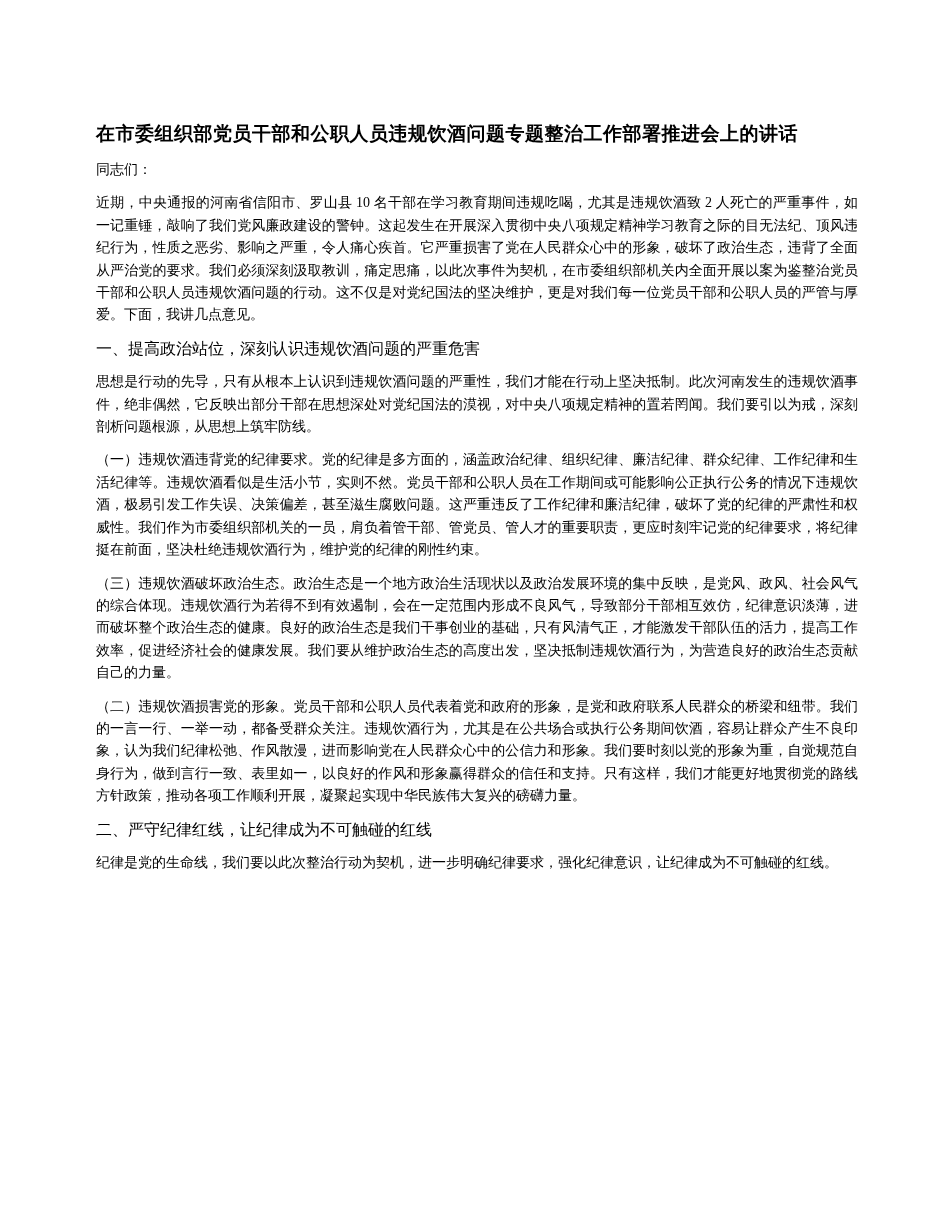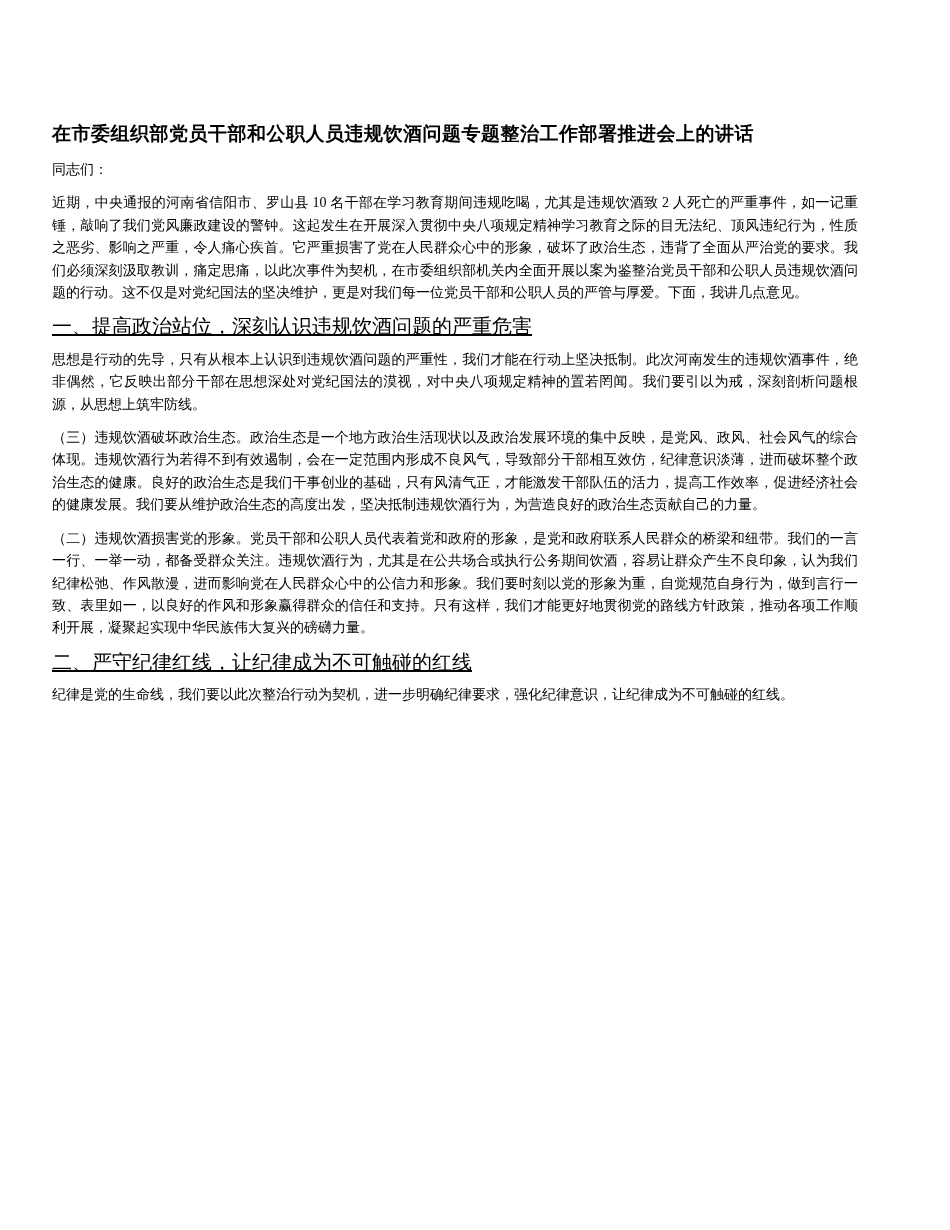--- a/index.html
+++ b/index.html
@@ -12,63 +12,63 @@
     background: #ffffff;
     color: #000000;
     font-family: "Liberation Serif", "DejaVu Serif", serif;
     overflow: hidden;
   }
   .page {
     width: 950px;
     height: 910px;
     background: #ffffff;
     box-sizing: border-box;
-    padding: 122px 92px 40px 52px;
+    padding: 122px 92px 40px 96px;
   }
   .doc-title {
     font-size: 19px;
     font-weight: bold;
     line-height: 24px;
     margin: 0 0 13px 0;
     text-align: left;
     letter-spacing: 0.5px;
   }
   .para {
     font-size: 14px;
     line-height: 22.4px;
     margin: 0 0 11px 0;
     text-align: justify;
     text-justify: inter-ideograph;
   }
   .para:last-child {
     margin-bottom: 8px;
   }
   .section-heading {
-    font-size: 20px;
+    font-size: 16px;
     line-height: 22.4px;
     margin: 0 0 11px 0;
     font-weight: normal;
-    text-decoration: underline;
   }
 </style>
 </head>
 <body>
 
 <div class="page">
 
   <h1 class="doc-title">在市委组织部党员干部和公职人员违规饮酒问题专题整治工作部署推进会上的讲话</h1>
 
   <p class="para">同志们：</p>
 
   <p class="para">近期，中央通报的河南省信阳市、罗山县 10 名干部在学习教育期间违规吃喝，尤其是违规饮酒致 2 人死亡的严重事件，如一记重锤，敲响了我们党风廉政建设的警钟。这起发生在开展深入贯彻中央八项规定精神学习教育之际的目无法纪、顶风违纪行为，性质之恶劣、影响之严重，令人痛心疾首。它严重损害了党在人民群众心中的形象，破坏了政治生态，违背了全面从严治党的要求。我们必须深刻汲取教训，痛定思痛，以此次事件为契机，在市委组织部机关内全面开展以案为鉴整治党员干部和公职人员违规饮酒问题的行动。这不仅是对党纪国法的坚决维护，更是对我们每一位党员干部和公职人员的严管与厚爱。下面，我讲几点意见。</p>
 
   <h2 class="section-heading">一、提高政治站位，深刻认识违规饮酒问题的严重危害</h2>
 
   <p class="para">思想是行动的先导，只有从根本上认识到违规饮酒问题的严重性，我们才能在行动上坚决抵制。此次河南发生的违规饮酒事件，绝非偶然，它反映出部分干部在思想深处对党纪国法的漠视，对中央八项规定精神的置若罔闻。我们要引以为戒，深刻剖析问题根源，从思想上筑牢防线。</p>
 
+  <p class="para">（一）违规饮酒违背党的纪律要求。党的纪律是多方面的，涵盖政治纪律、组织纪律、廉洁纪律、群众纪律、工作纪律和生活纪律等。违规饮酒看似是生活小节，实则不然。党员干部和公职人员在工作期间或可能影响公正执行公务的情况下违规饮酒，极易引发工作失误、决策偏差，甚至滋生腐败问题。这严重违反了工作纪律和廉洁纪律，破坏了党的纪律的严肃性和权威性。我们作为市委组织部机关的一员，肩负着管干部、管党员、管人才的重要职责，更应时刻牢记党的纪律要求，将纪律挺在前面，坚决杜绝违规饮酒行为，维护党的纪律的刚性约束。</p>
 
   <p class="para">（三）违规饮酒破坏政治生态。政治生态是一个地方政治生活现状以及政治发展环境的集中反映，是党风、政风、社会风气的综合体现。违规饮酒行为若得不到有效遏制，会在一定范围内形成不良风气，导致部分干部相互效仿，纪律意识淡薄，进而破坏整个政治生态的健康。良好的政治生态是我们干事创业的基础，只有风清气正，才能激发干部队伍的活力，提高工作效率，促进经济社会的健康发展。我们要从维护政治生态的高度出发，坚决抵制违规饮酒行为，为营造良好的政治生态贡献自己的力量。</p>
 
   <p class="para">（二）违规饮酒损害党的形象。党员干部和公职人员代表着党和政府的形象，是党和政府联系人民群众的桥梁和纽带。我们的一言一行、一举一动，都备受群众关注。违规饮酒行为，尤其是在公共场合或执行公务期间饮酒，容易让群众产生不良印象，认为我们纪律松弛、作风散漫，进而影响党在人民群众心中的公信力和形象。我们要时刻以党的形象为重，自觉规范自身行为，做到言行一致、表里如一，以良好的作风和形象赢得群众的信任和支持。只有这样，我们才能更好地贯彻党的路线方针政策，推动各项工作顺利开展，凝聚起实现中华民族伟大复兴的磅礴力量。</p>
 
   <h2 class="section-heading">二、严守纪律红线，让纪律成为不可触碰的红线</h2>
 
   <p class="para">纪律是党的生命线，我们要以此次整治行动为契机，进一步明确纪律要求，强化纪律意识，让纪律成为不可触碰的红线。</p>
 
 </div>

